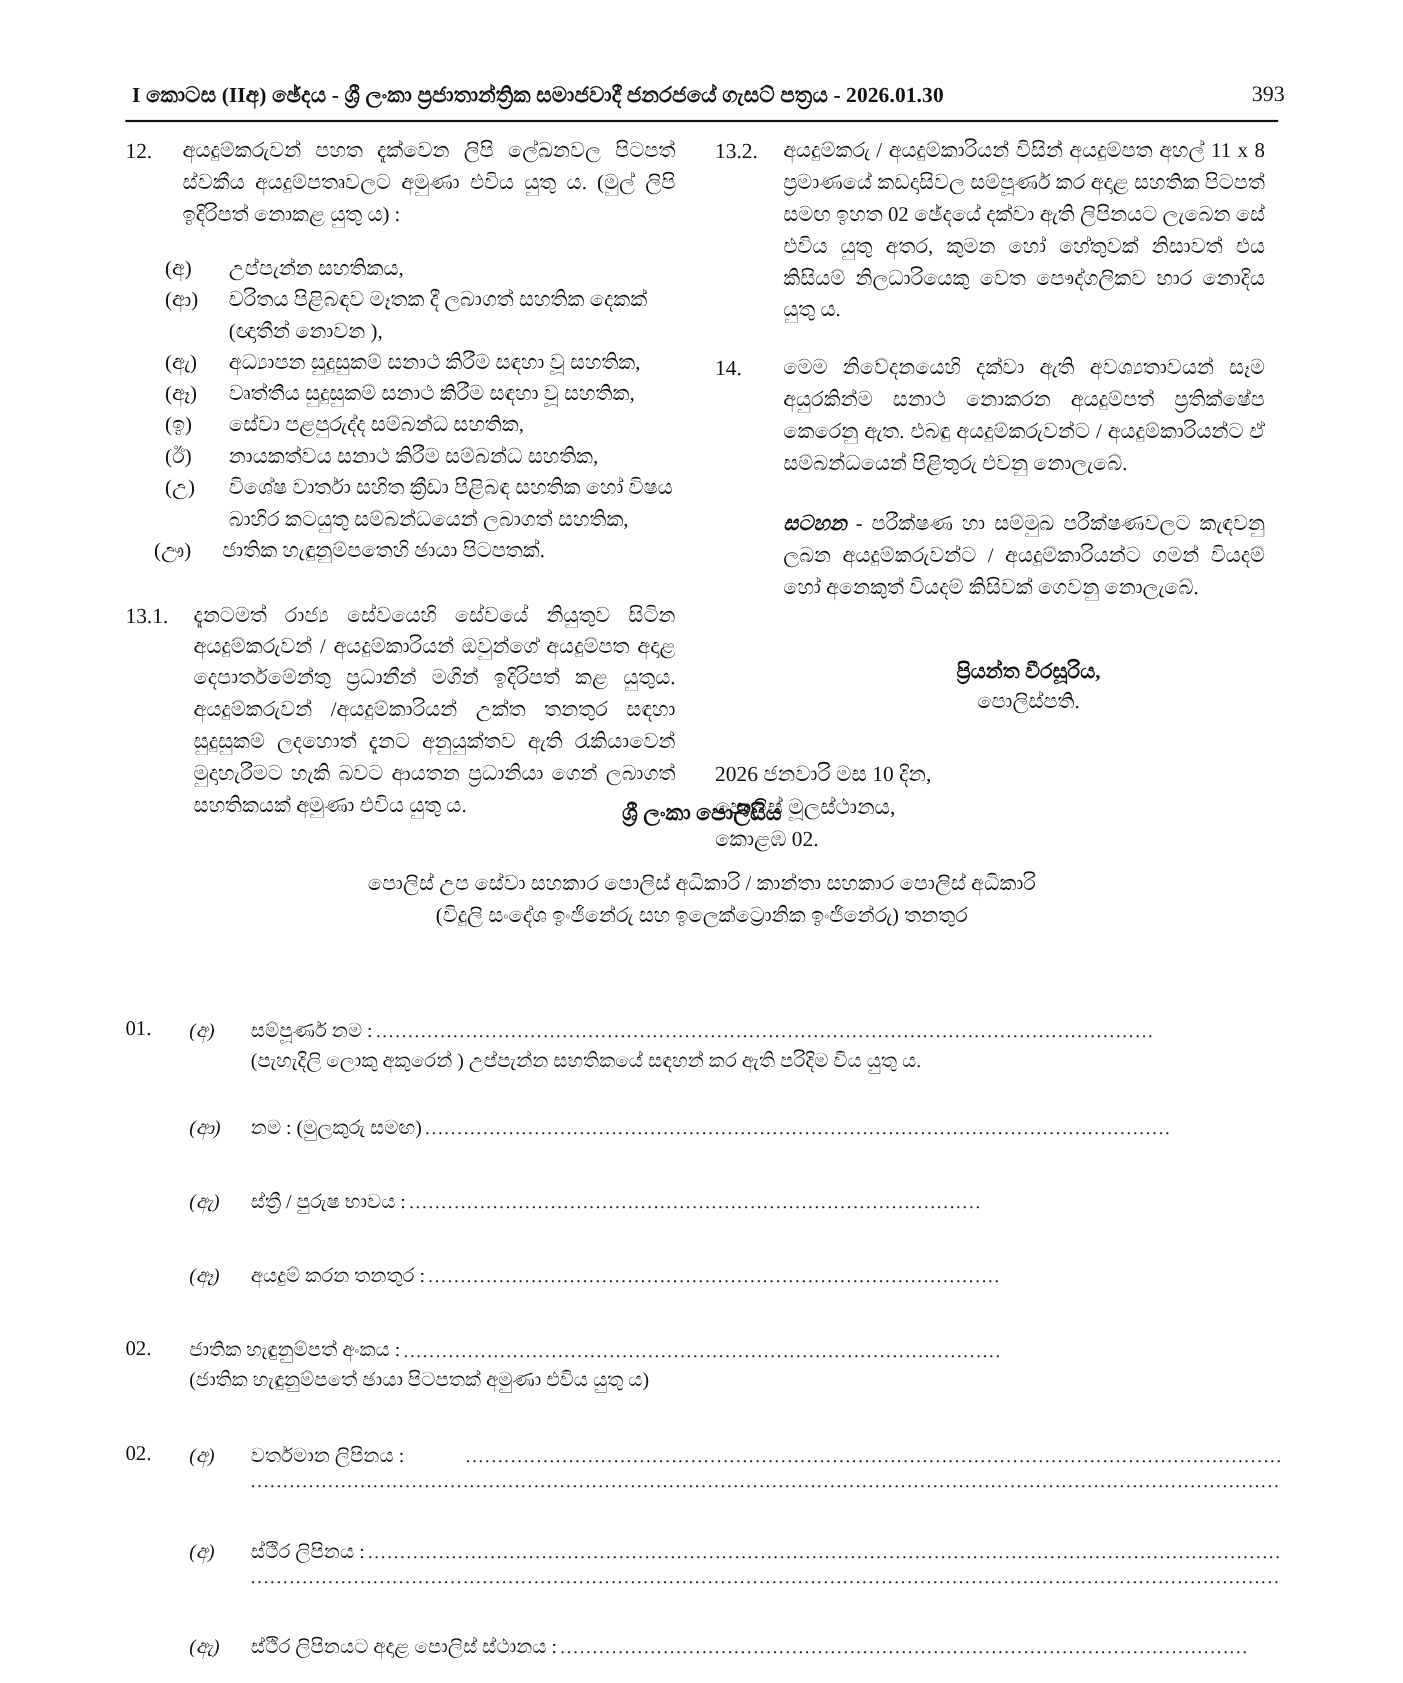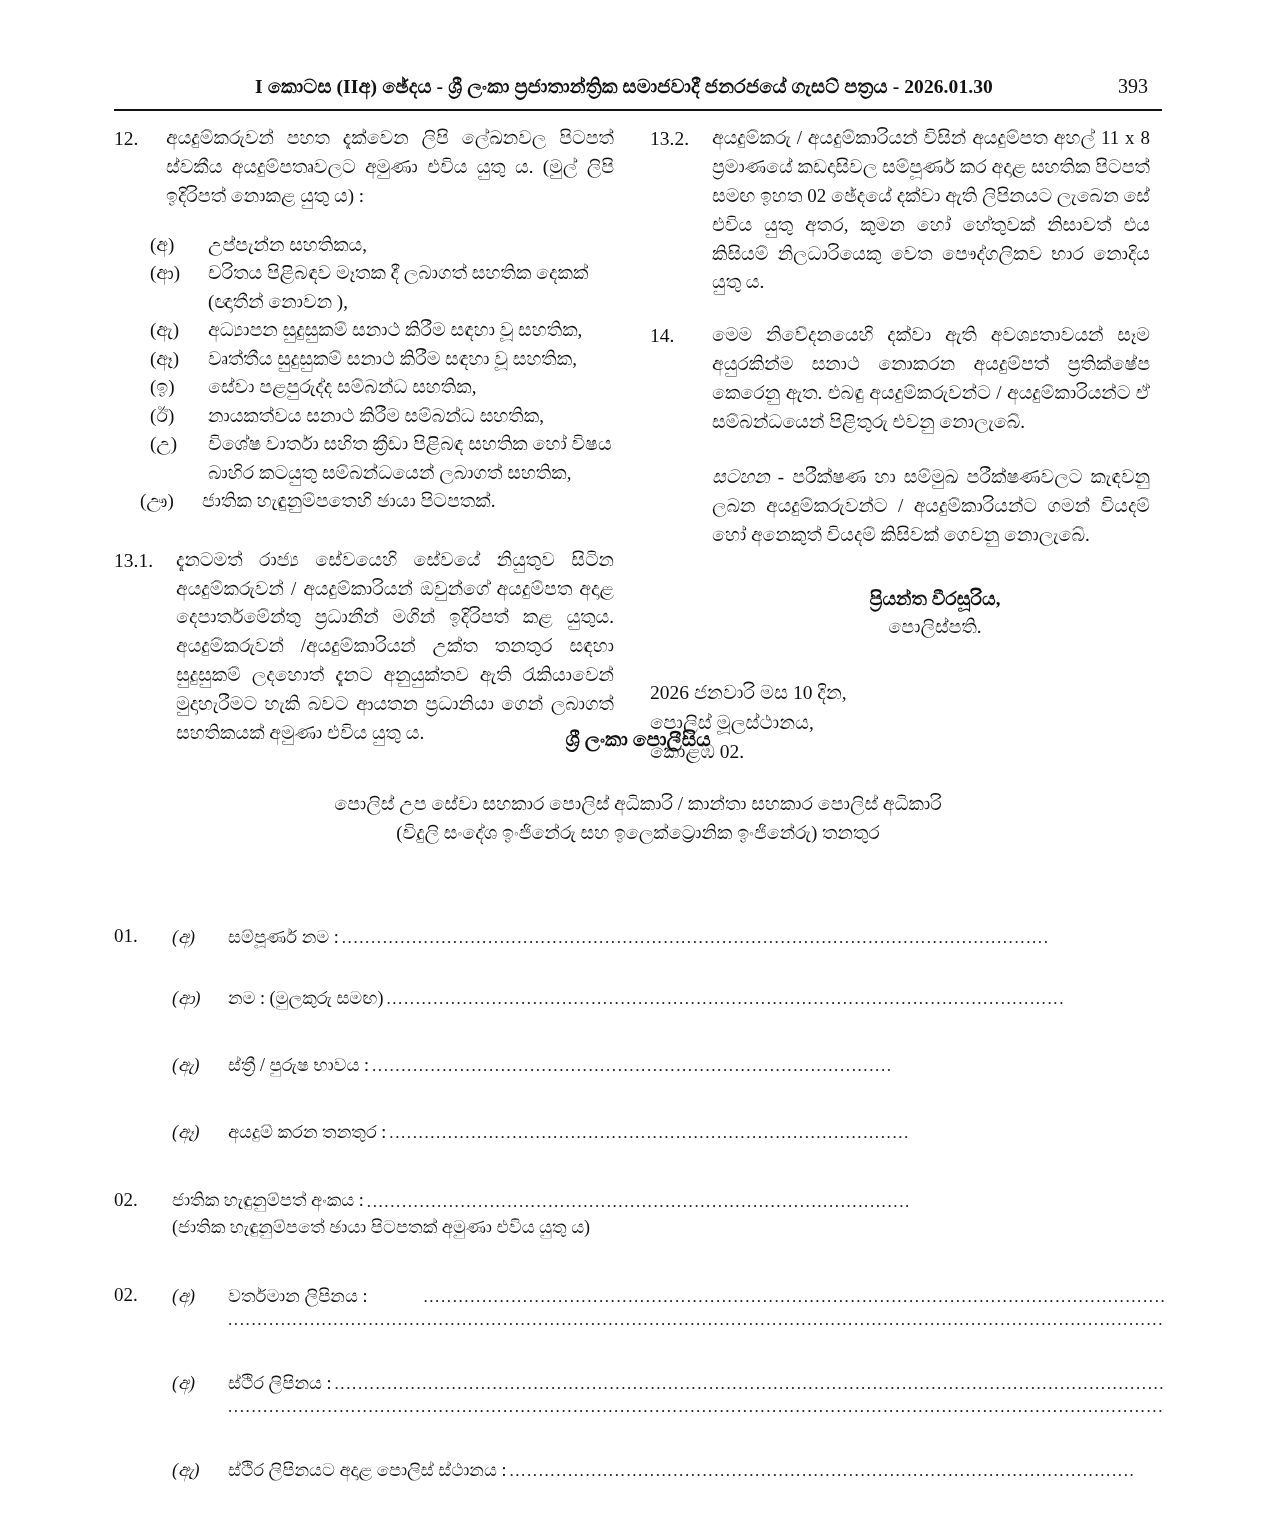--- a/index.html
+++ b/index.html
@@ -18,26 +18,25 @@
     height: 1530px;
     margin: 0 auto;
     background: #ffffff;
     overflow: hidden;
     box-sizing: border-box;
   }
 
   
   .header {
     position: absolute;
-    left: 100px;
+    left: 120px;
     top: 76px;
     width: 1048px;
     display: flex;
     align-items: baseline;
-    justify-content: center;
   }
   .header-title {
     font-size: 19.5px;
     font-weight: bold;
     letter-spacing: 0.1px;
     white-space: nowrap;
   }
   .header-pageno {
     position: absolute;
     right: 0;
@@ -113,25 +112,25 @@
 
   .note-para {
     margin-top: 26px;
     margin-left: 62px;
     font-size: 19px;
     line-height: 1.52;
     text-align: justify;
   }
   .note-lead {
     font-style: italic;
-    font-weight: normal;
+    font-weight: bold;
   }
 
   .sign-block {
-    margin-top: 36px;
+    margin-top: 48px;
     text-align: center;
     font-size: 19px;
     line-height: 1.45;
     padding-left: 70px;
   }
   .sign-name {
     font-weight: bold;
   }
 
   .date-block {
@@ -320,20 +319,21 @@
 
 
   <div class="form">
 
     <div class="frow">
       <div class="fnum">01.</div>
       <div class="fmk">(අ)</div>
       <div class="flabel">සම්පූර්ණ නම :</div>
       <div class="fdots">.........................................................................................................................</div>
     </div>
+    <div class="subnote">(පැහැදිලි ලොකු අකුරෙන් ) උප්පැන්න සහතිකයේ සඳහන් කර ඇති පරිදිම විය යුතු ය.</div>
 
     <div class="gap-34"></div>
 
     <div class="frow">
       <div class="fnum"></div>
       <div class="fmk">(ආ)</div>
       <div class="flabel">නම : (මුලකුරු සමඟ)</div>
       <div class="fdots">....................................................................................................................</div>
     </div>
 

